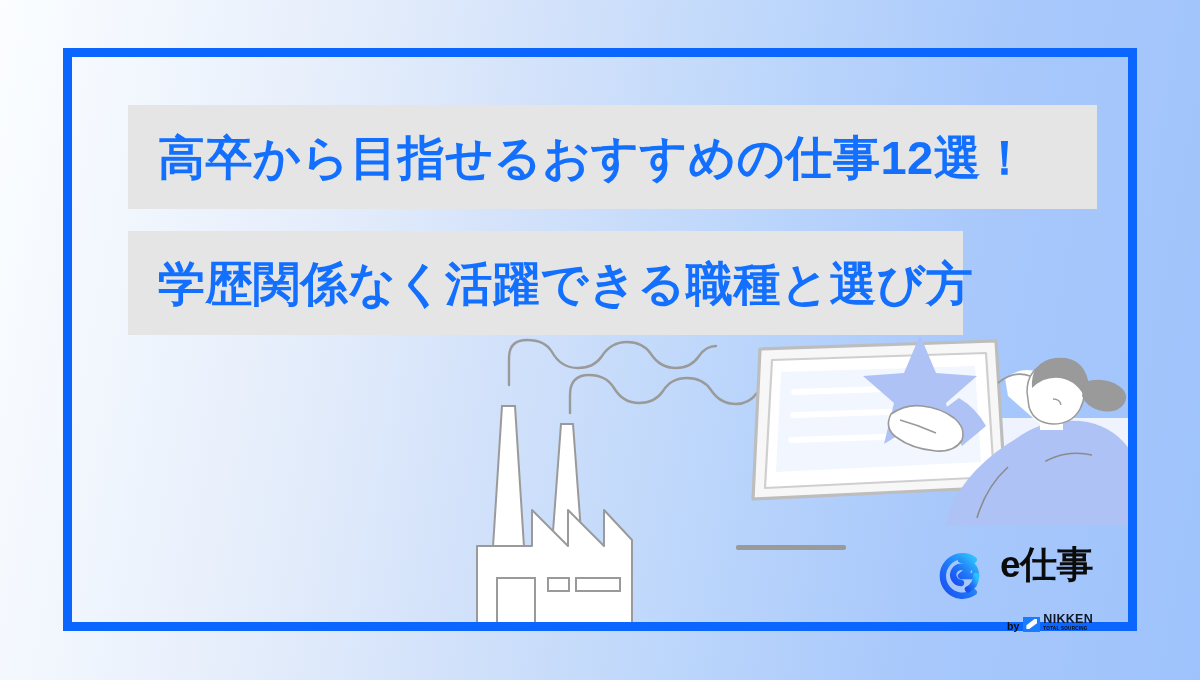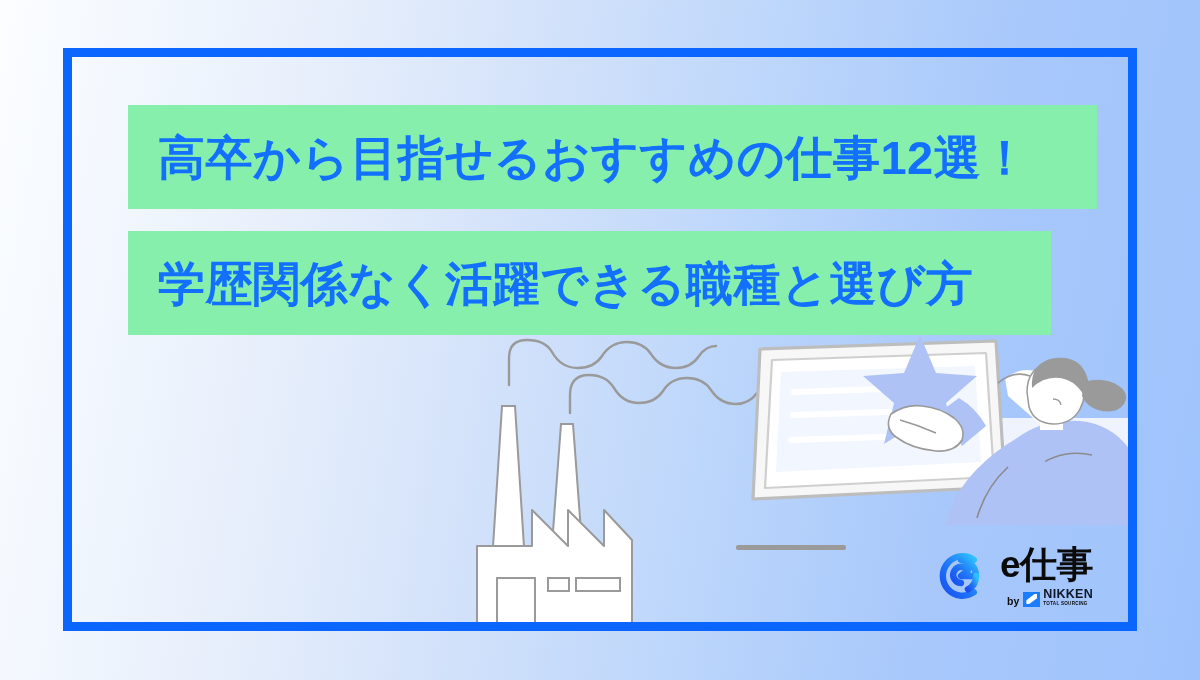--- a/index.html
+++ b/index.html
@@ -26,32 +26,32 @@
     background:transparent;
   }
 
   
   #headline-block {
     position:absolute;
     left:128px; top:105px;
     z-index:6;
   }
   .headline-box {
-    background:#86efac;
+    background:#e5e5e5;
     display:block;
     white-space:nowrap;
     color:#1370ff;
     font-weight:700;
     font-size:47px;
     line-height:1;
     letter-spacing:0.5px;
     padding:29px 30px 28px 30px;
   }
   #headline-line-1 { width:969px; }
-  #headline-line-2 { width:923px; margin-top:22px; }
+  #headline-line-2 { width:835px; margin-top:22px; }
 
   
   #illustration {
     position:absolute;
     left:0; top:0;
     width:1200px; height:680px;
     z-index:3;
     pointer-events:none;
   }
 
@@ -64,20 +64,21 @@
     display:flex;
     align-items:flex-start;
   }
   #logo-mark { width:58px; height:58px; flex:0 0 58px; margin-top:2px; }
   #logo-text-wrap {
     margin-left:10px;
     display:flex;
     flex-direction:column;
     align-items:flex-end;
     padding-top:1px;
+    gap:25px;
   }
   #logo-wordmark {
     font-size:37px;
     font-weight:700;
     color:#0b0b0b;
     line-height:1;
     letter-spacing:-0.5px;
   }
   #logo-by-row {
     display:flex;

